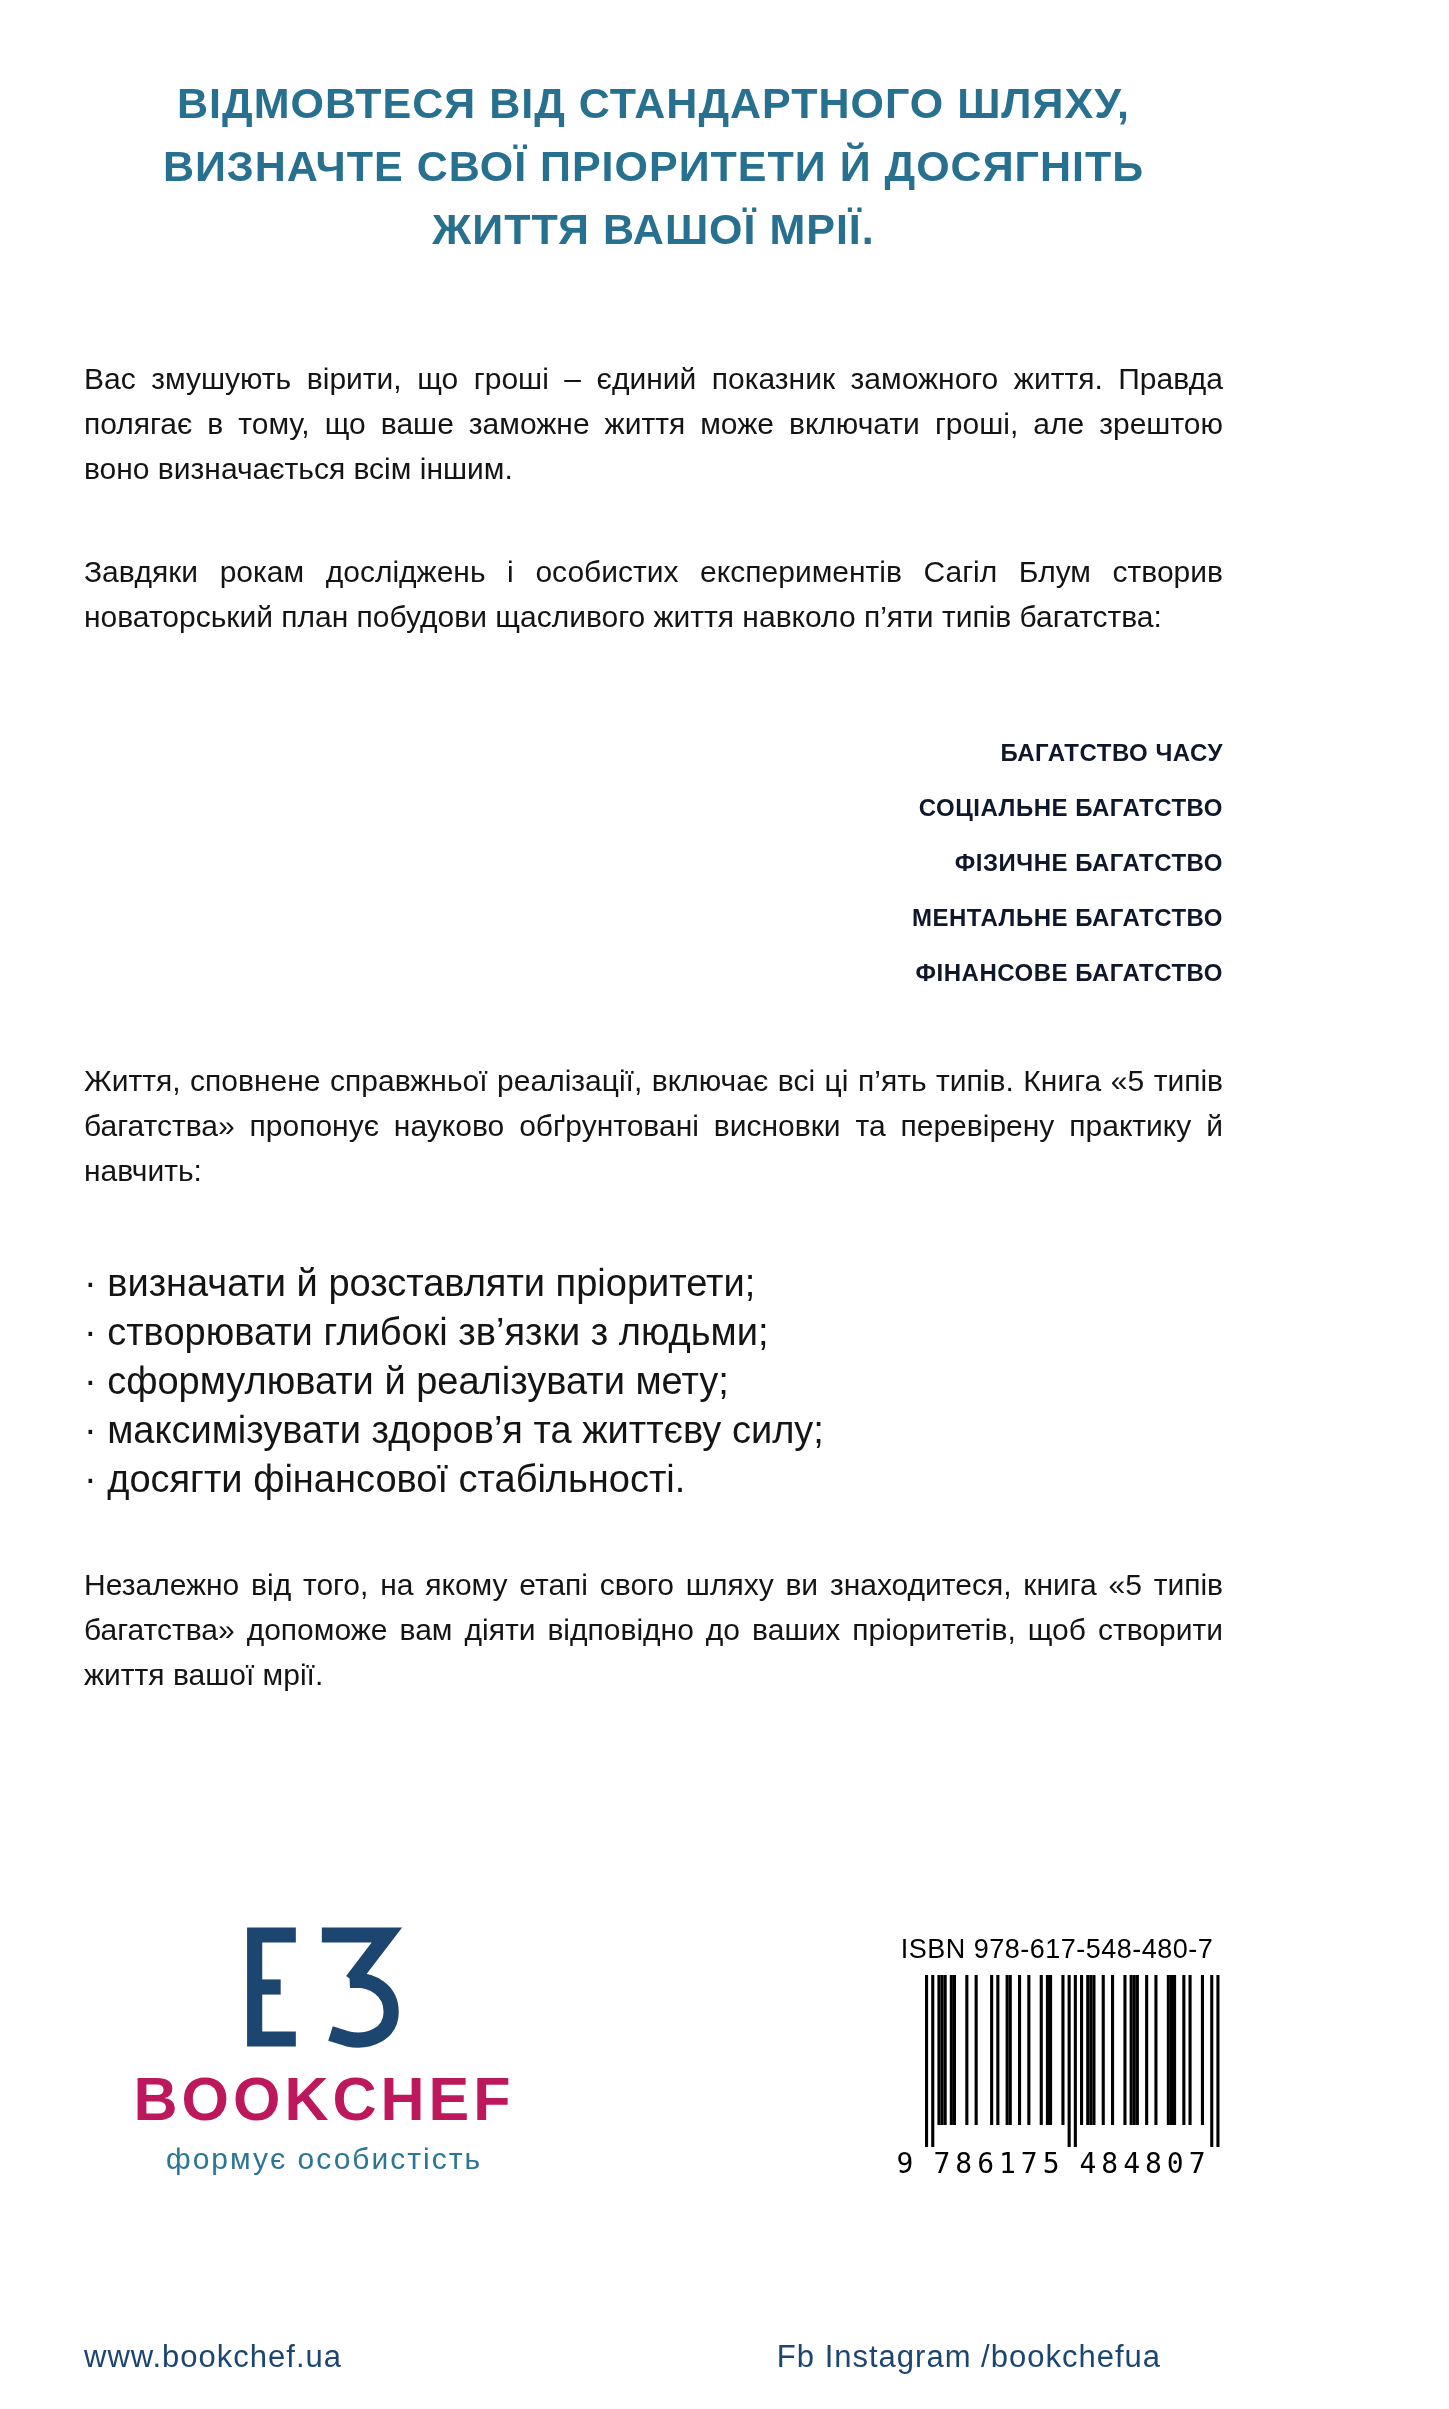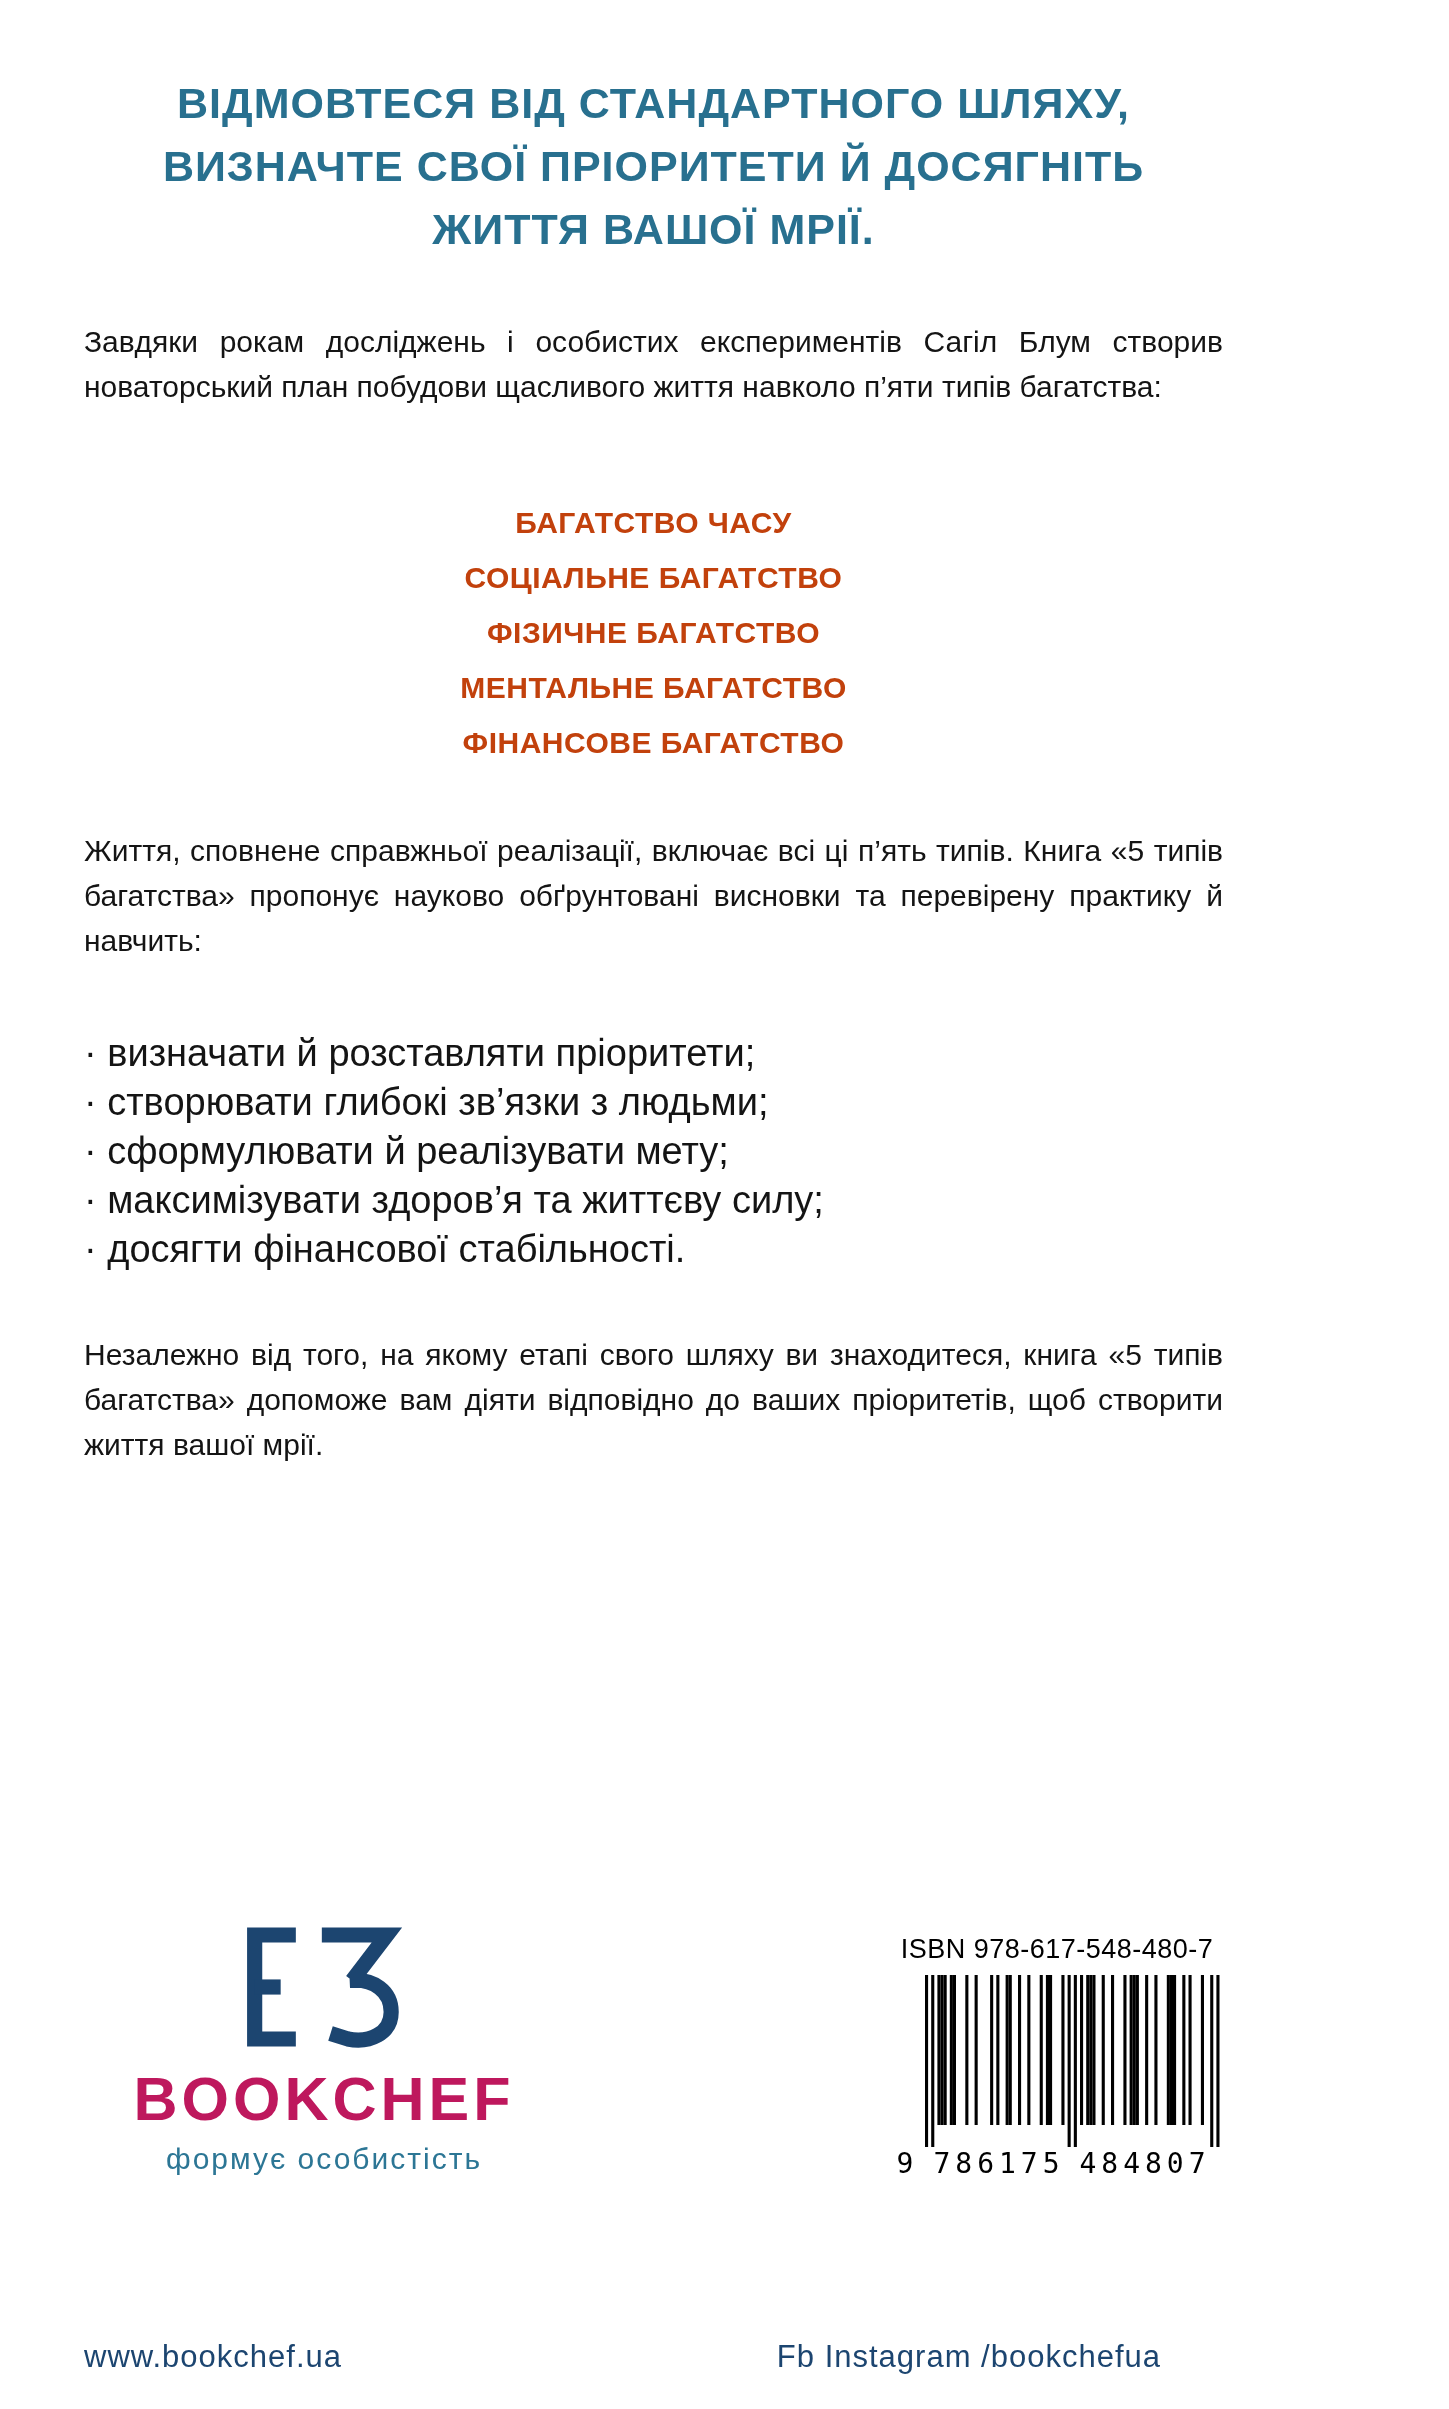--- a/index.html
+++ b/index.html
@@ -26,24 +26,24 @@
   p.body {
     margin: 58px 0 0 0;
     font-size: 30px;
     line-height: 45px;
     text-align: justify;
   }
   p.body.first { margin-top: 95px; }
 
   .wealth {
     margin-top: 86px;
-    text-align: center;
-    color: #c2410c;
+    text-align: right;
+    color: #0f172a;
     font-weight: bold;
-    font-size: 30px;
+    font-size: 24px;
     line-height: 55px;
     letter-spacing: 0.5px;
   }
 
   .bullets {
     margin-top: 66px;
     font-size: 38px;
     line-height: 49px;
   }
 
@@ -118,20 +118,21 @@
 <div class="page">
 
   <div class="content">
 
     <div class="heading">
       <div>ВІДМОВТЕСЯ ВІД СТАНДАРТНОГО ШЛЯХУ,</div>
       <div>ВИЗНАЧТЕ СВОЇ ПРІОРИТЕТИ Й ДОСЯГНІТЬ</div>
       <div>ЖИТТЯ ВАШОЇ МРІЇ.</div>
     </div>
 
+    <p class="body first">Вас змушують вірити, що гроші – єдиний показник заможного життя. Правда полягає в тому, що ваше заможне життя може включати гроші, але зрештою воно визначається всім іншим.</p>
 
     <p class="body">Завдяки рокам досліджень і особистих експериментів Сагіл Блум створив новаторський план побудови щасливого життя навколо п’яти типів багатства:</p>
 
     <div class="wealth">
       <div>БАГАТСТВО ЧАСУ</div>
       <div>СОЦІАЛЬНЕ БАГАТСТВО</div>
       <div>ФІЗИЧНЕ БАГАТСТВО</div>
       <div>МЕНТАЛЬНЕ БАГАТСТВО</div>
       <div>ФІНАНСОВЕ БАГАТСТВО</div>
     </div>

